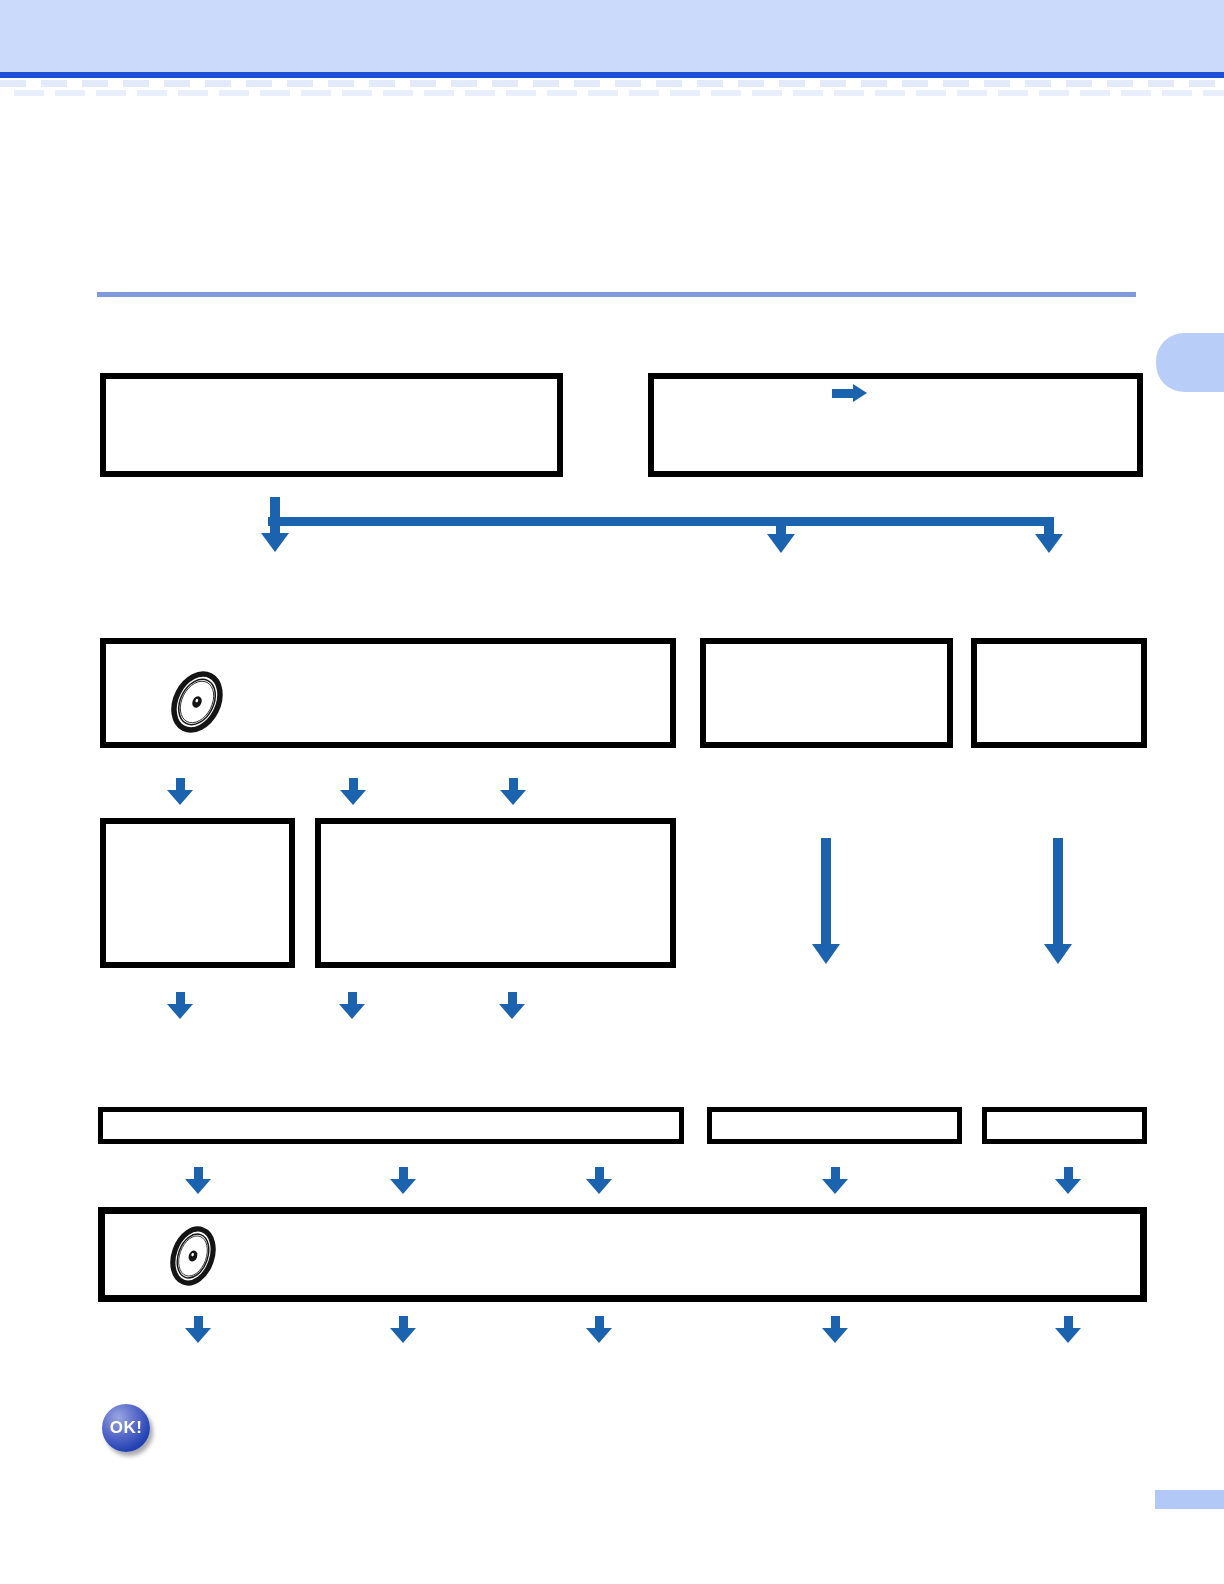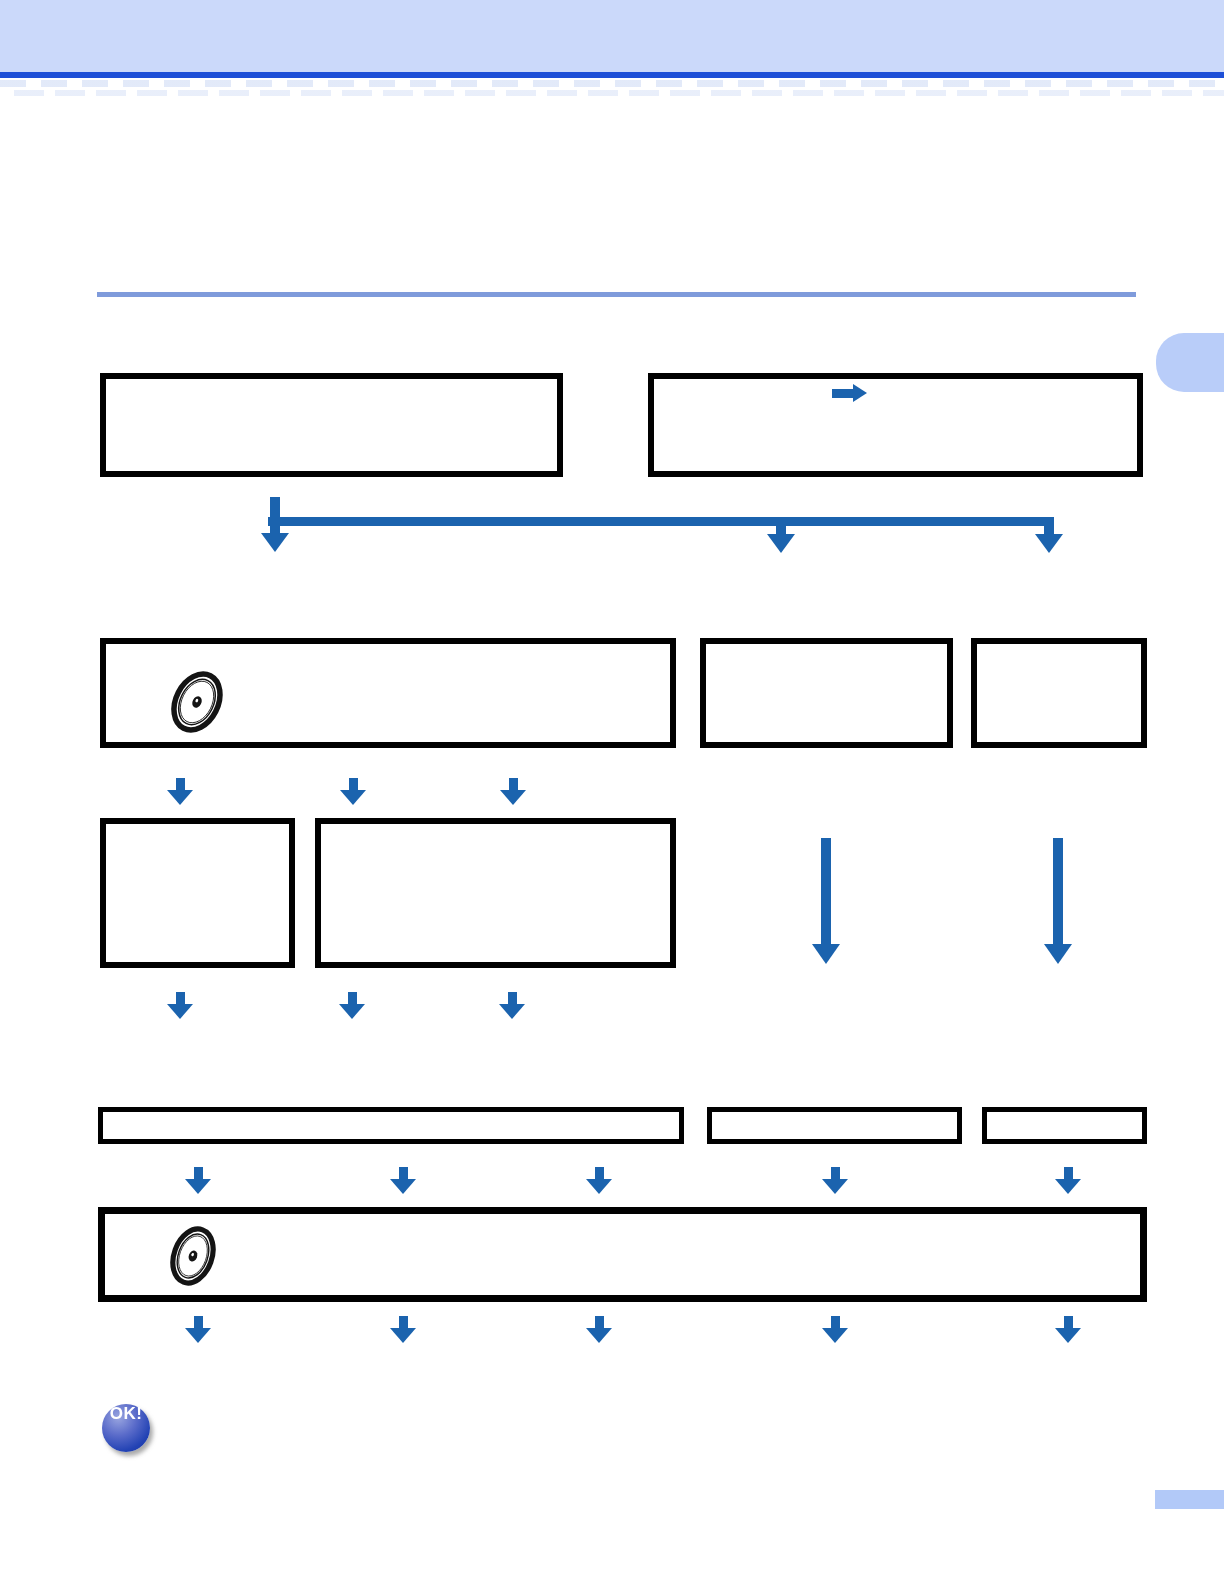--- a/index.html
+++ b/index.html
@@ -56,21 +56,21 @@
   
   .la-stem{position:absolute;width:10px;height:108px;background:var(--arrow);}
   .la-head{position:absolute;width:0;height:0;border-left:14px solid transparent;border-right:14px solid transparent;border-top:20px solid var(--arrow);}
 
   .cd{position:absolute;}
 
   .ok-badge{
     position:absolute;left:102px;top:1404px;width:48px;height:48px;border-radius:50%;
     background:radial-gradient(circle at 34% 28%, #9aa6e0 0%, #5b6cca 38%, #2343b4 72%, #16309c 100%);
     box-shadow:3px 4px 4px rgba(100,100,100,.55);
-    display:flex;justify-content:center;
+    display:flex;align-items:center;justify-content:center;
     color:var(--badge-text);font-weight:bold;font-size:17px;letter-spacing:.5px;
   }
 </style>
 </head>
 <body>
 
 <div class="page">
 
   <div class="header-band"></div>
   <div class="header-line"></div>

